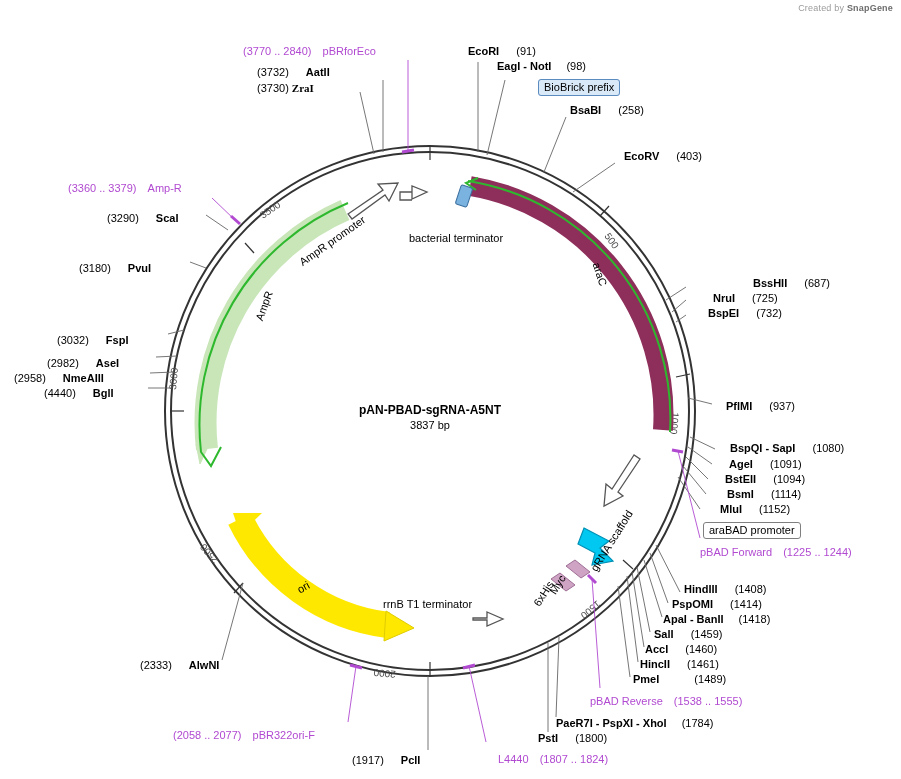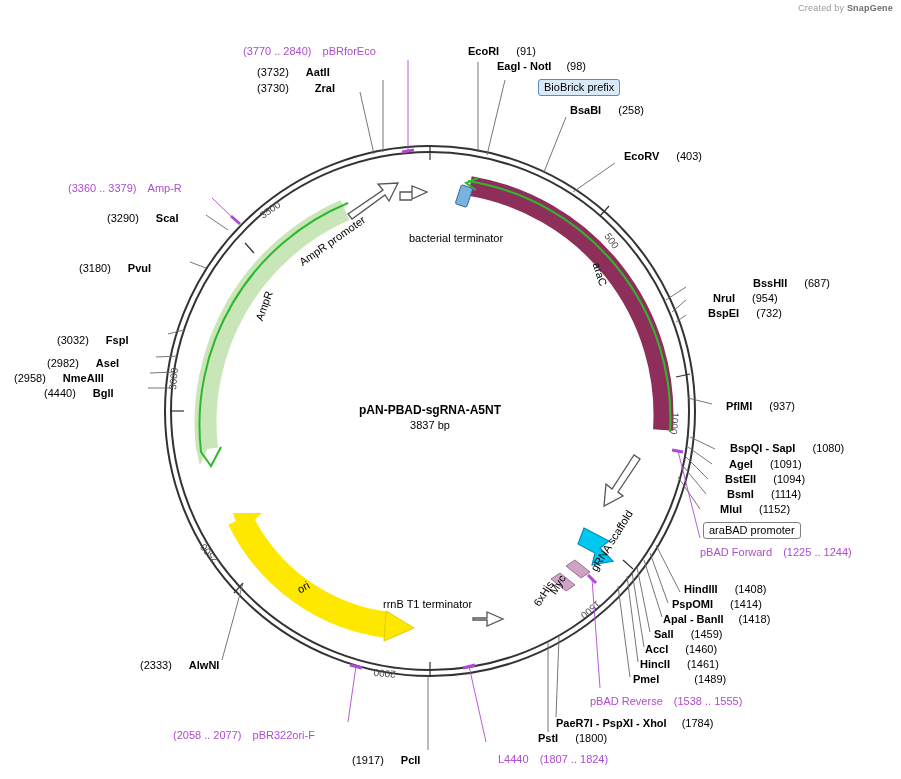--- a/index.html
+++ b/index.html
@@ -260,21 +260,21 @@
   <div class="lbl" style="left:624px; top:150px;">
     <span class="nm">EcoRV</span>
     <span class="pos" style="margin-left:14px;">(403)</span>
   </div>
   <div class="lbl" style="left:705px; top:277px;padding-left:48px;">
     <span class="nm">BssHII</span>
     <span class="pos" style="margin-left:14px;">(687)</span>
   </div>
   <div class="lbl" style="left:713px; top:292px;">
     <span class="nm">NruI</span>
-    <span class="pos" style="margin-left:14px;">(954)</span>
+    <span class="pos" style="margin-left:14px;">(725)</span>
   </div>
   <div class="lbl" style="left:708px; top:307px;">
     <span class="nm">BspEI</span>
     <span class="pos" style="margin-left:14px;">(732)</span>
   </div>
   <div class="lbl" style="left:726px; top:400px;">
     <span class="nm">PflMI</span>
     <span class="pos" style="margin-left:14px;">(937)</span>
   </div>
   <div class="lbl" style="left:730px; top:442px;">
@@ -333,21 +333,21 @@
     <span class="nm">PstI</span>
     <span class="pos" style="margin-left:14px;">(1800)</span>
   </div>
 
   <div class="lbl" style="left:257px; top:66px;">
     <span class="pos">(3732)</span>
     <span class="nm" style="margin-left:14px;">AatII</span>
   </div>
   <div class="lbl" style="left:257px; top:82px;">
     <span class="pos">(3730)</span>
-    <span class="nm" style="margin-left:23px;">ZraI</span>
+    <span class="nm" style="margin-left:0;font-family:Liberation Serif, serif;">ZraI</span>
   </div>
   <div class="lbl" style="left:107px; top:212px;">
     <span class="pos">(3290)</span>
     <span class="nm" style="margin-left:14px;">ScaI</span>
   </div>
   <div class="lbl" style="left:79px; top:262px;">
     <span class="pos">(3180)</span>
     <span class="nm" style="margin-left:14px;">PvuI</span>
   </div>
   <div class="lbl" style="left:57px; top:334px;">

